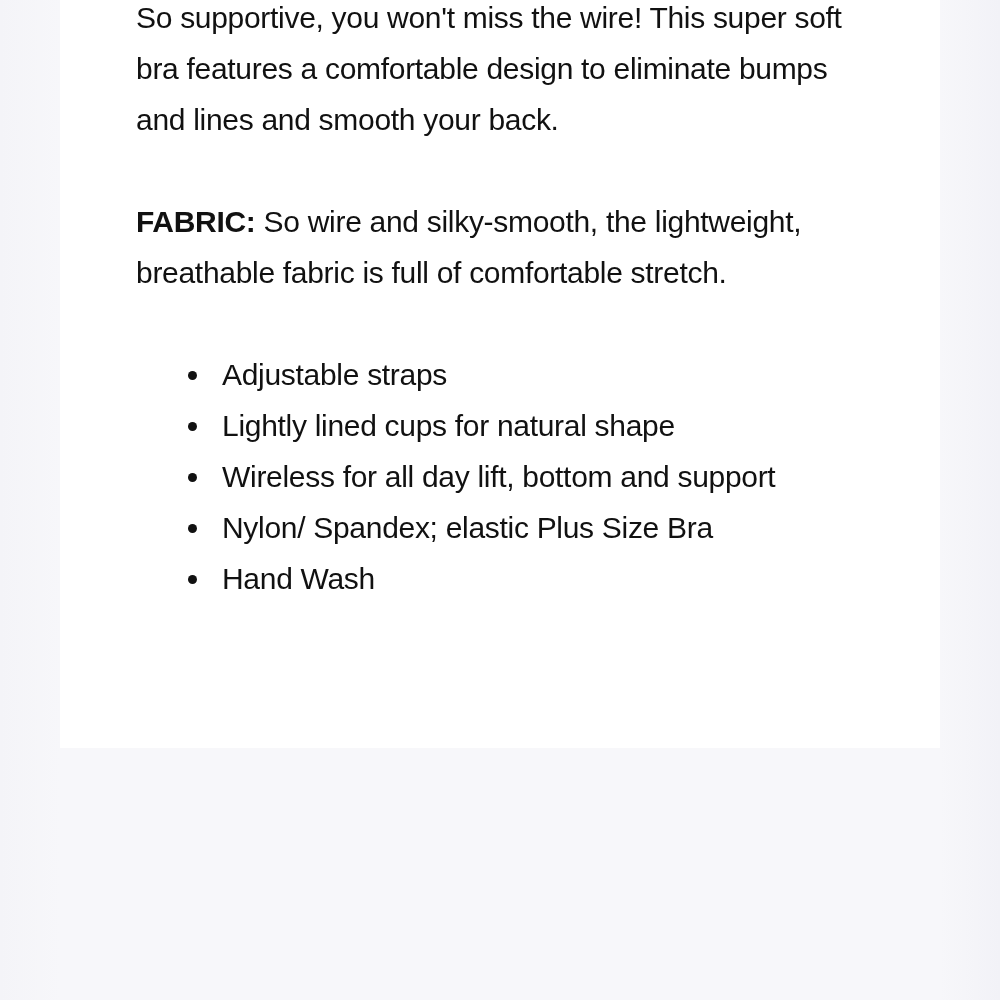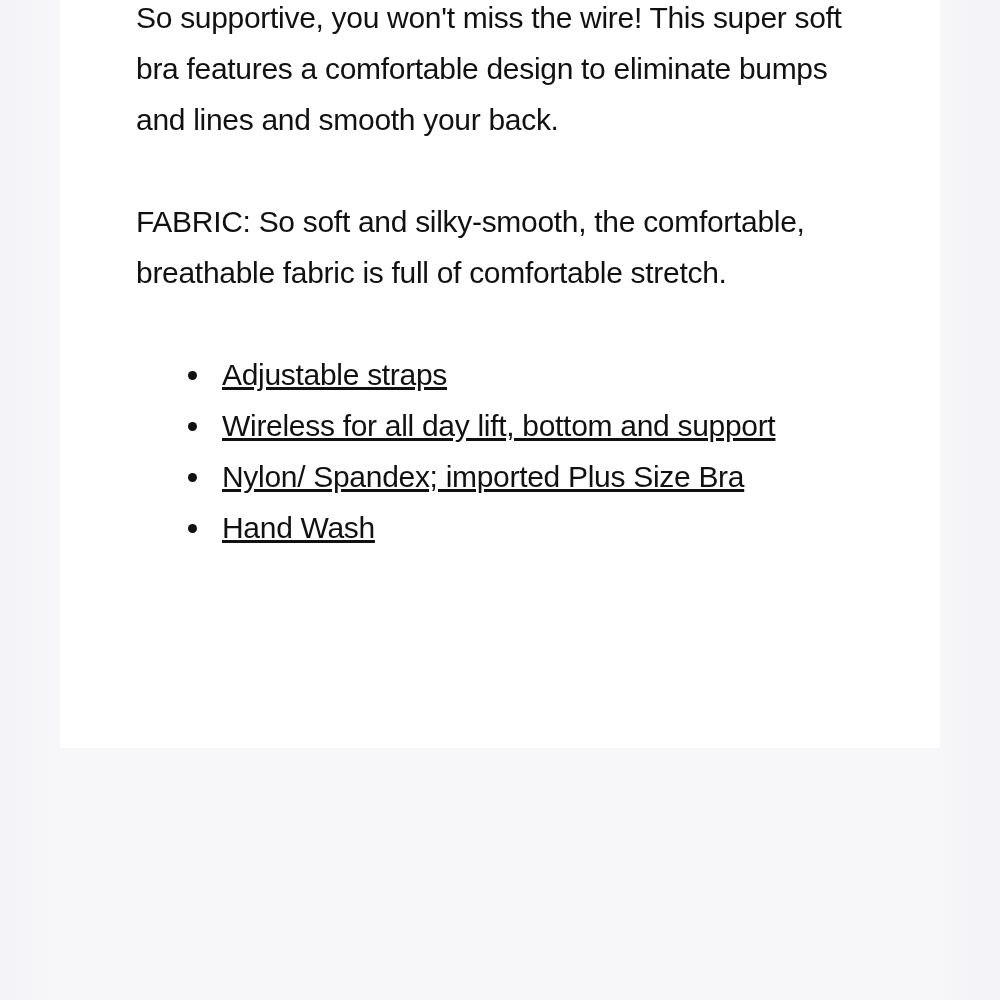--- a/index.html
+++ b/index.html
@@ -11,41 +11,42 @@
     }
     .panel {
       position: absolute; left: 60px; top: 0; width: 880px; height: 748px;
       background: #ffffff;
     }
     .content {
       position: absolute; left: 76px; top: -8px; width: 740px;
       font-size: 30px; line-height: 51px; letter-spacing: -0.3px;
     }
     p { margin: 0 0 51px 0; }
-    b { font-weight: 400; }
-    ul { margin: 0; padding: 0 0 0 86px; list-style: none; text-decoration: underline; }
+    b { font-weight: 700; }
+    ul { margin: 0; padding: 0 0 0 86px; list-style: none; }
     ul li { position: relative; line-height: 51px; white-space: nowrap; }
     ul li .bullet {
       position: absolute; left: -34px; top: 22px; width: 9px; height: 9px;
       border-radius: 50%; background: #111111;
     }
     .fit { margin-bottom: 34px; }
   </style>
 </head>
 <body>
 
 <div class="panel">
   <div class="content">
     <p>So supportive, you won't miss the wire! This super soft bra features a comfortable design to eliminate bumps and lines and smooth your back.</p>
 
     <p>
-      <b>FABRIC:</b><span> So soft and silky-smooth, the comfortable, breathable fabric is full of comfortable stretch.</span>
+      <b>FABRIC:</b><span> So wire and silky-smooth, the lightweight, breathable fabric is full of comfortable stretch.</span>
     </p>
 
 
     <ul>
       <li><span class="bullet"></span><span>Adjustable straps</span></li>
+      <li><span class="bullet"></span><span>Lightly lined cups for natural shape</span></li>
       <li><span class="bullet"></span><span>Wireless for all day lift, bottom and support</span></li>
-      <li><span class="bullet"></span><span>Nylon/ Spandex; imported Plus Size Bra</span></li>
+      <li><span class="bullet"></span><span>Nylon/ Spandex; elastic Plus Size Bra</span></li>
       <li><span class="bullet"></span><span>Hand Wash</span></li>
     </ul>
   </div>
 </div>
 
 </body></html>

